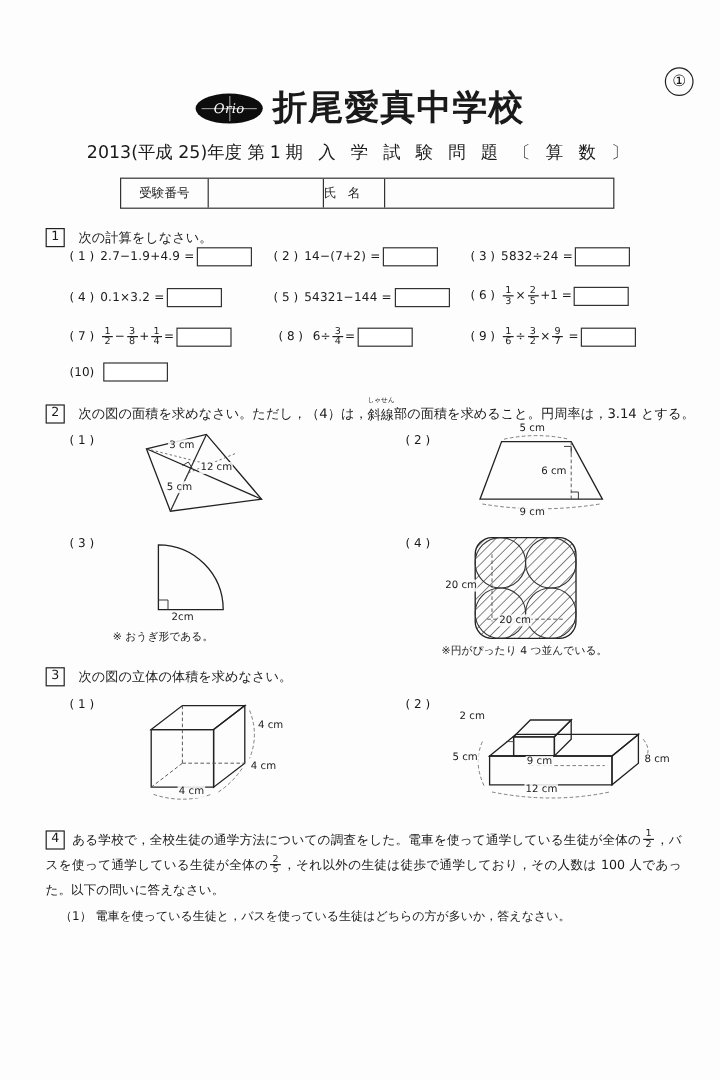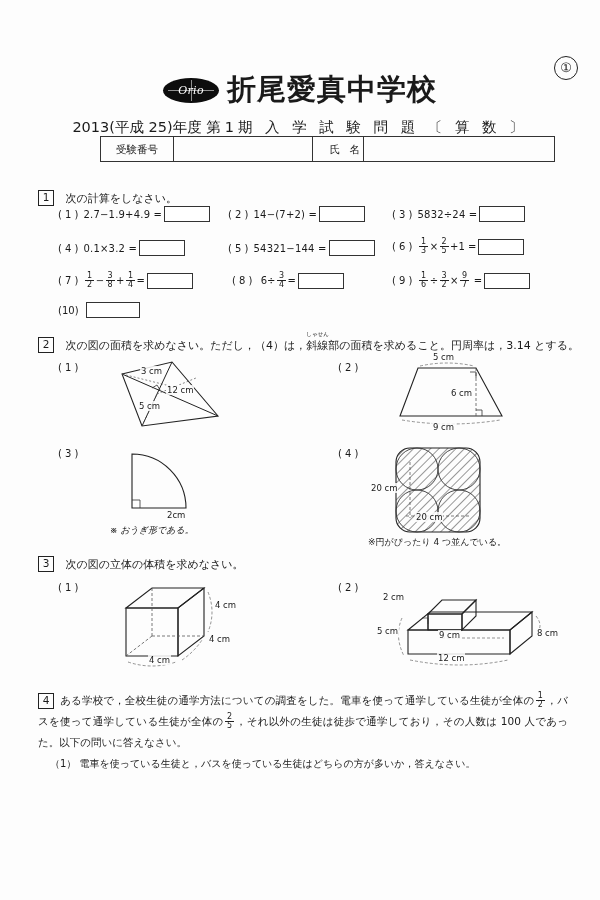--- a/index.html
+++ b/index.html
@@ -86,43 +86,43 @@
     width: 600px;
     text-align: center;
     font-size: 14.5px;
     white-space: nowrap;
     font-family: "DejaVu Sans", sans-serif;
   }
   .exam-title .sp { letter-spacing: 4px; text-align: center; }
 
   .id-table {
     position: absolute;
-    top: 136px;
+    top: 148px;
     left: 100px;
-    width: 455px;
+    width: 412px;
     height: 26px;
     border: 1.1px solid #333;
     display: flex;
     box-sizing: border-box;
   }
   .id-table .cell-label {
     width: 72px;
     border-right: 1.1px solid #333;
     font-size: 10.5px;
     line-height: 24px;
     text-align: center;
     font-family: "DejaVu Sans", sans-serif;
   }
   .id-table .cell-blank { flex: 1; border-right: 1.1px solid #333; }
   .id-table .cell-label2 {
     width: 50px;
     border-right: 1.1px solid #333;
     font-size: 10.5px;
     line-height: 24px;
-    text-align: right;
+    text-align: left;
     letter-spacing: 3px;
     font-family: "DejaVu Sans", sans-serif;
   }
   .id-table .cell-blank2 { width: 190px; }
 
   
   .qnum {
     display: inline-block;
     width: 14px;
     height: 14px;
@@ -408,22 +408,22 @@
   <div class="dim" style="left:450px; top:388px;">6 cm</div>
   <div class="dim" style="left:432px; top:422px;">9 cm</div>
 
   <div class="sublbl" style="left:58px; top:448px;">( 3 )</div>
   <div class="fig" style="left:124px; top:448px;">
     <svg width="90" height="72" viewBox="0 0 90 72">
       <path d="M8,6 L8,60 L62,60 A54,54 0 0 0 8,6 Z" fill="none" stroke="#222" stroke-width="1.1"></path>
       <path d="M8,52 L16,52 L16,60" fill="none" stroke="#333" stroke-width=".8"></path>
     </svg>
   </div>
-  <div class="dim" style="left:166px; top:510px;">2cm</div>
-  <div class="note" style="left:110px; top:524px;font-style:italic;">※ おうぎ形である。</div>
+  <div class="dim" style="left:142px; top:510px;">2cm</div>
+  <div class="note" style="left:94px; top:524px;">※ おうぎ形である。</div>
 
   <div class="sublbl" style="left:338px; top:448px;">( 4 )</div>
   <div class="fig" style="left:392px; top:444px;">
     <svg width="92" height="92" viewBox="0 0 92 92">
       <defs>
         <pattern id="hatch" width="6" height="6" patternTransform="rotate(45)" patternUnits="userSpaceOnUse">
           <line x1="0" y1="0" x2="0" y2="6" stroke="#333" stroke-width="1"></line>
         </pattern>
       </defs>
       <rect x="4" y="4" width="84" height="84" rx="14" ry="14" fill="url(#hatch)" stroke="#222" stroke-width="1.1"></rect>

